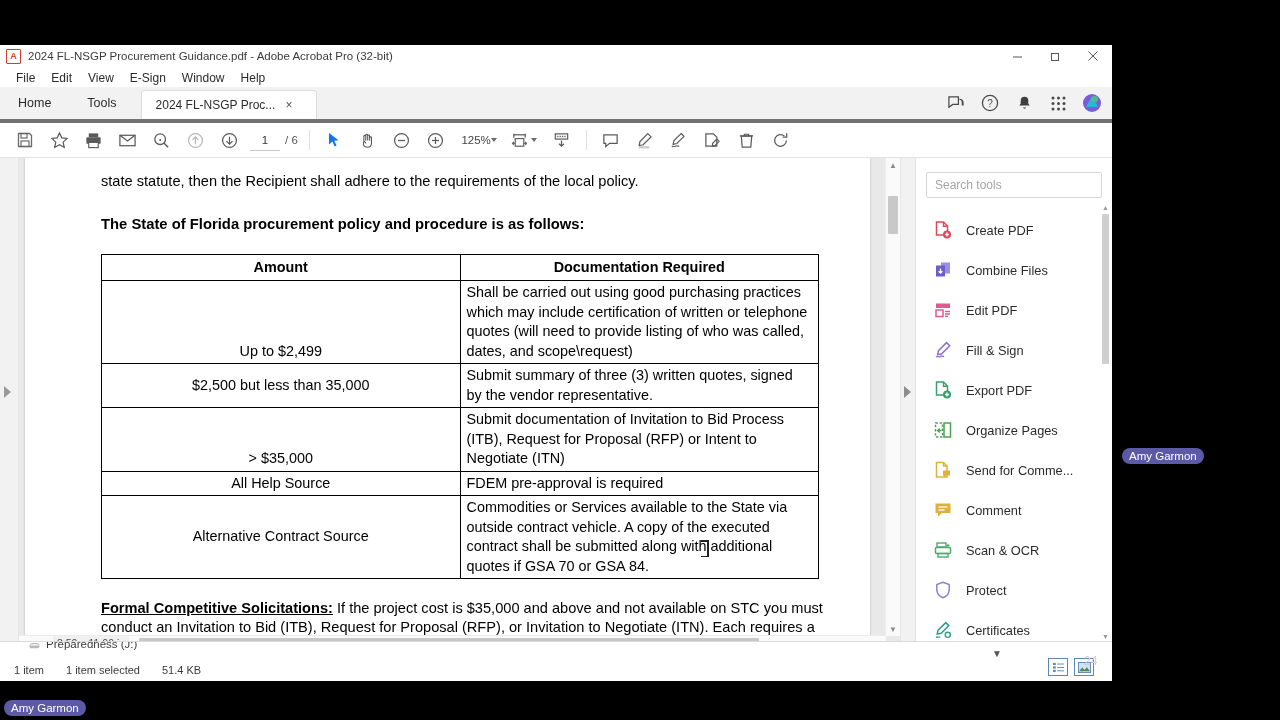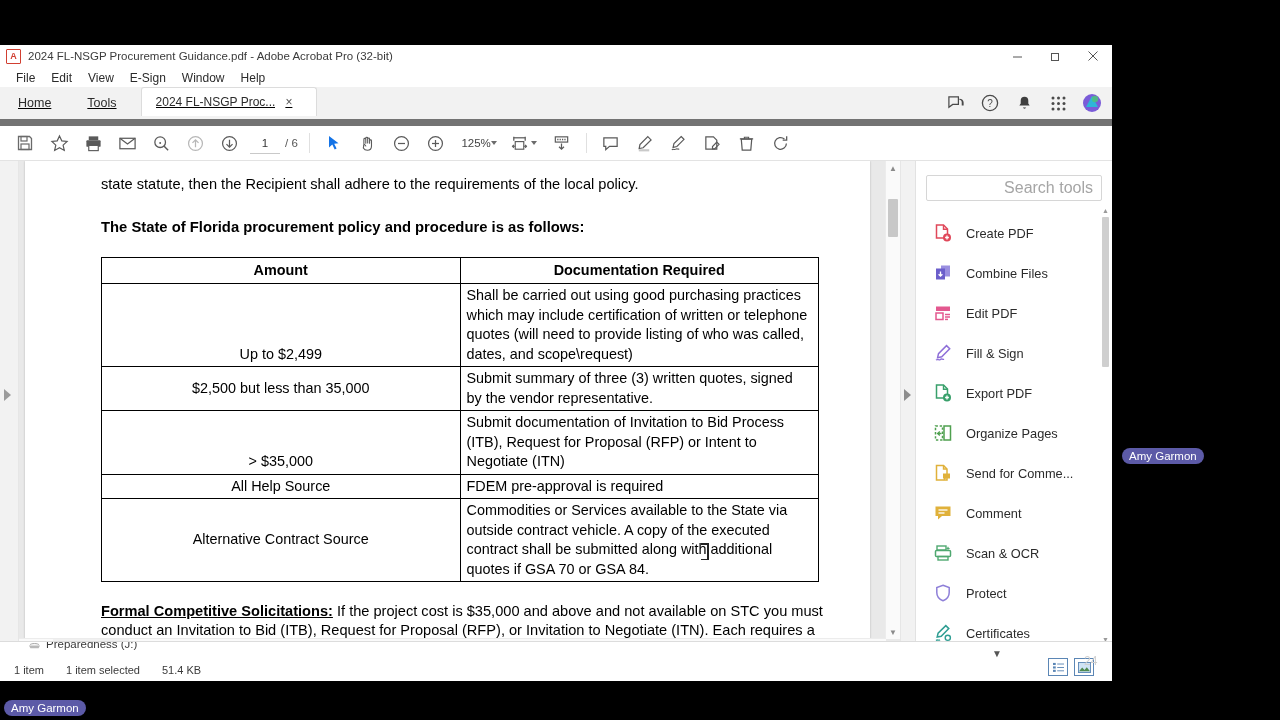--- a/index.html
+++ b/index.html
@@ -23,21 +23,21 @@
   .title-text{font-size:11.5px;color:#3b3b3b;margin-left:7px;white-space:nowrap;}
   .wincontrols{position:absolute;right:0;top:0;height:22px;display:flex;}
   .wc{width:38px;height:22px;display:flex;align-items:center;justify-content:center;color:#666;}
   .wc svg{display:block;}
 
   
   .menubar{height:20px;background:#fff;display:flex;align-items:flex-end;padding-left:8px;}
   .menu-item{font-size:12px;color:#2b2b2b;padding:2px 8px;white-space:nowrap;}
 
   
-  .tabstrip{height:32px;background:#f2f2f2;display:flex;align-items:flex-start;position:relative;border-bottom:7px solid #737373;text-decoration:underline;}
+  .tabstrip{height:32px;background:#f2f2f2;display:flex;align-items:flex-end;position:relative;border-bottom:4px solid #737373;}
   .tab-home,.tab-tools{font-size:12.5px;color:#2b2b2b;padding:0 18px;height:32px;display:flex;align-items:center;}
   .doc-tab{
     height:28px;background:#fff;border:1px solid #dcdcdc;border-bottom:none;
     display:flex;align-items:center;padding:0 24px 0 14px;margin-left:6px;
     border-radius:3px 3px 0 0;font-size:12px;color:#2b2b2b;max-width:200px;
   }
   .doc-tab .tab-label{white-space:nowrap;overflow:hidden;text-overflow:ellipsis;}
   .tab-close{margin-left:10px;color:#555;font-size:12px;line-height:1;}
   .tabstrip-right{position:absolute;right:6px;top:0;height:32px;display:flex;align-items:center;gap:6px;}
   .tr-ico{width:28px;height:28px;display:flex;align-items:center;justify-content:center;color:#4a4a4a;}
@@ -99,21 +99,21 @@
 
   .pagesize{position:absolute;left:34px;bottom:0px;font-size:10.5px;color:#4a4a4a;background:#f0f0f0;padding:1px 4px;}
 
   
   .rightrail{width:14px;background:#f2f2f2;position:relative;border-left:1px solid #e6e6e6;}
   .rr-arrow{position:absolute;top:228px;left:3px;width:0;height:0;
     border-top:6px solid transparent;border-bottom:6px solid transparent;border-left:7px solid #8d8d8d;}
   .toolspanel{width:196px;background:#fff;border-left:1px solid #e2e2e2;position:relative;}
   .searchwrap{padding:14px 10px 8px 10px;}
   .search-tools{width:100%;height:26px;box-sizing:border-box;border:1px solid #d6d6d6;border-radius:2px;
-    background:#fff;font-size:16px;color:#333;padding:0 8px;font-family:inherit;text-align:right;}
+    background:#fff;font-size:12px;color:#333;padding:0 8px;font-family:inherit;}
   .search-tools::placeholder{color:#a5a5a5;}
   .toollist{padding-top:4px;}
   .tool{display:flex;align-items:center;height:40px;padding-left:16px;}
   .tool-ico{width:22px;height:22px;display:flex;align-items:center;justify-content:center;flex:0 0 22px;}
   .tool-label{font-size:12.8px;color:#2b2b2b;margin-left:12px;white-space:nowrap;}
   .panel-scroll{position:absolute;right:2px;top:44px;width:9px;bottom:8px;}
   .ps-up,.ps-dn{height:11px;display:flex;align-items:center;justify-content:center;color:#9a9a9a;font-size:7px;}
   .ps-dn{position:absolute;bottom:0;left:0;right:0;}
   .ps-thumb{position:absolute;top:12px;left:1px;width:7px;height:150px;background:#cfcfcf;border-radius:1px;}
 

